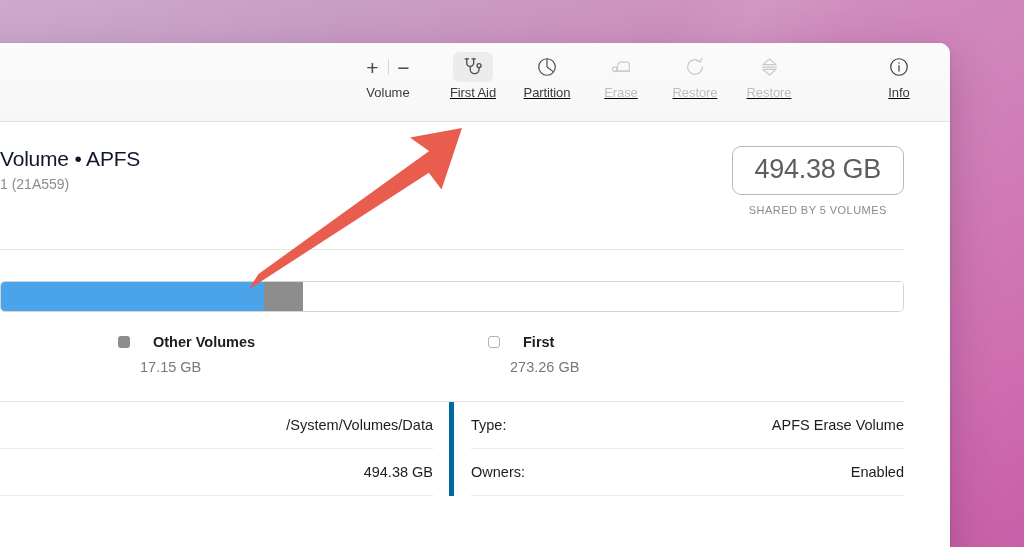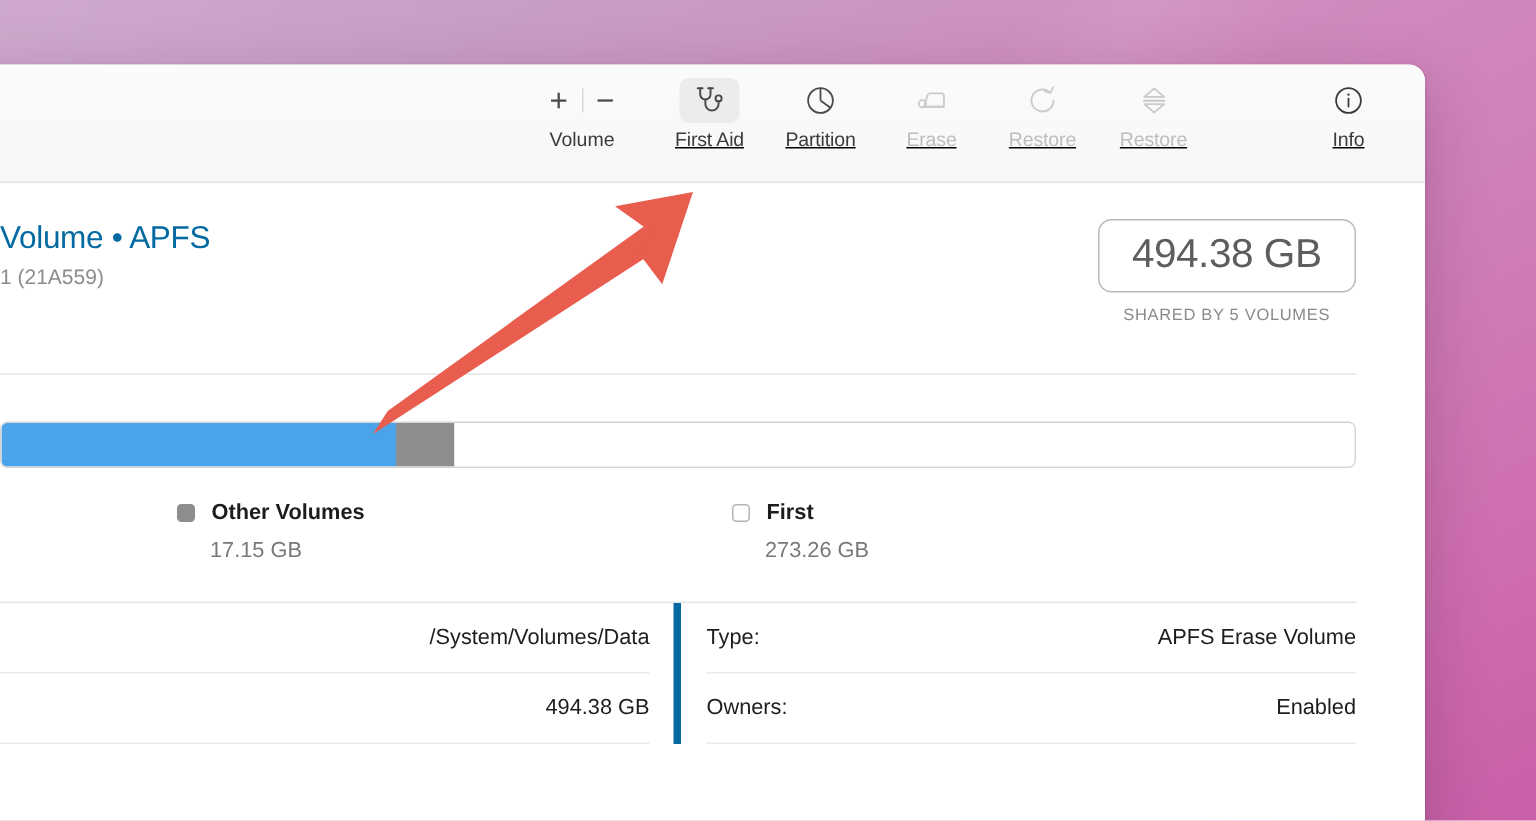--- a/index.html
+++ b/index.html
@@ -79,21 +79,21 @@
   .tb-volume .label { font-size:13px; color:#3b3b3b; margin-top:3px; }
 
   .tb-spacer { width:56px; }
 
   
   .content { position:relative; padding:0 46px 0 46px; }
 
   .hdr { display:flex; justify-content:space-between; align-items:flex-start; padding-top:24px; }
   .hdr-left { padding-left:0px; }
   .vol-name {
-    font-size:21px; color:#0369a1; letter-spacing:-0.2px; white-space:nowrap;
+    font-size:21px; color:#0f172a; letter-spacing:-0.2px; white-space:nowrap;
     line-height:1.25;
   }
   .vol-sub { font-size:14px; color:#8c8c8c; margin-top:4px; white-space:nowrap; }
 
   .hdr-right { text-align:center; padding-right:0px; }
   .cap-box {
     border:1px solid #b9b9b9; border-radius:9px;
     padding:9px 22px 11px 22px;
     min-width:172px;
     background:#fff;
@@ -107,21 +107,21 @@
   .bar-wrap { margin-top:31px; }
   .bar {
     height:31px; border:1px solid #d4d4d4; border-radius:5px;
     background:#fff; overflow:hidden; display:flex;
   }
   .seg { height:100%; }
 
   
   .legend { display:flex; margin-top:22px; padding-left:118px; }
   .legend-col { width:370px; }
-  .legend-top { display:flex; align-items:center; gap:11px; }
+  .legend-top { display:flex; align-items:center; gap:23px; }
   .swatch { width:12px; height:12px; border-radius:3px; }
   .swatch.outline { background:#fff; border:1px solid #b4b4b4; }
   .legend-name { font-size:14.5px; font-weight:bold; color:#1d1d1d; }
   .legend-size { font-size:14.5px; color:#787878; margin-top:9px; margin-left:22px; }
 
   
   .details {
     margin-top:26px;
     display:flex;
     border-top:1px solid #e3e3e3;

